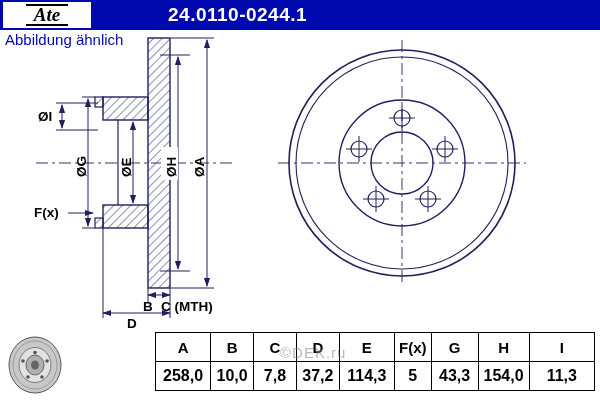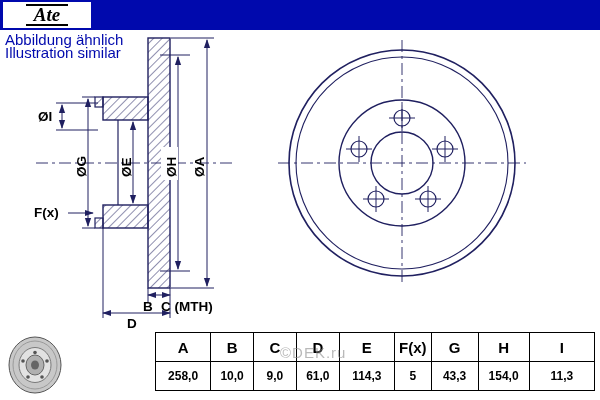--- a/index.html
+++ b/index.html
@@ -24,44 +24,44 @@
   .geo  { stroke:#202060; fill:none; }
   .dim  { stroke:#202060; stroke-width:1; fill:none; }
   .cl   { stroke:#202060; stroke-width:.9; fill:none; stroke-dasharray:12 4 3 4; }
   .dimtext { font-family:"Liberation Sans",sans-serif; font-size:13.5px; font-weight:600; fill:#000; }
 
   
   .dims-table-wrap { position:absolute; left:155px; top:332px; }
   table { border-collapse:collapse; table-layout:fixed; width:440px; }
   th,td { border:1.6px solid #000; text-align:center; height:28px; padding:0; overflow:hidden; }
   th { font-size:15px; font-weight:bold; }
-  td { font-size:12px; font-weight:600; }
+  td { font-size:16px; font-weight:600; }
 
   
   .thumb { position:absolute; left:6px; top:334px; }
 
   
   .watermark { position:absolute; left:280px; top:344px; color:#8c8c8c; opacity:.6;
                font-size:15px; letter-spacing:1px; z-index:5;text-align:right; }
 </style>
 </head>
 <body>
 
 <div class="page">
 
   <div class="header">
     <div class="logo">
       <span class="logo-text">Ate</span>
     </div>
+    <span class="part-number pn-main">24.0110-0244.1</span>
     <span class="part-number pn-ref">410244</span>
   </div>
 
   <div class="note">
     <div>Abbildung ähnlich</div>
-    <div>Illustration similar</div>
   </div>
 
   <svg class="drawing" width="600" height="302" viewBox="0 0 600 302">
     <defs>
       <pattern id="hatch" patternUnits="userSpaceOnUse" width="6" height="6" patternTransform="rotate(45)">
         <line x1="0" y1="0" x2="0" y2="6" stroke="#202060" stroke-width="1"></line>
       </pattern>
       <marker id="arr" viewBox="0 0 10 10" refX="9" refY="5" markerWidth="9" markerHeight="9" orient="auto-start-reverse">
         <path d="M0,1.5 L10,5 L0,8.5 z" fill="#202060"></path>
       </marker>
@@ -189,22 +189,22 @@
         <th>D</th>
         <th>E</th>
         <th>F(x)</th>
         <th>G</th>
         <th>H</th>
         <th>I</th>
       </tr>
       <tr>
         <td>258,0</td>
         <td>10,0</td>
-        <td>9,0</td>
-        <td>61,0</td>
+        <td>7,8</td>
+        <td>37,2</td>
         <td>114,3</td>
         <td>5</td>
         <td>43,3</td>
         <td>154,0</td>
         <td>11,3</td>
       </tr>
     </tbody>
       </table>
   </div>
 

